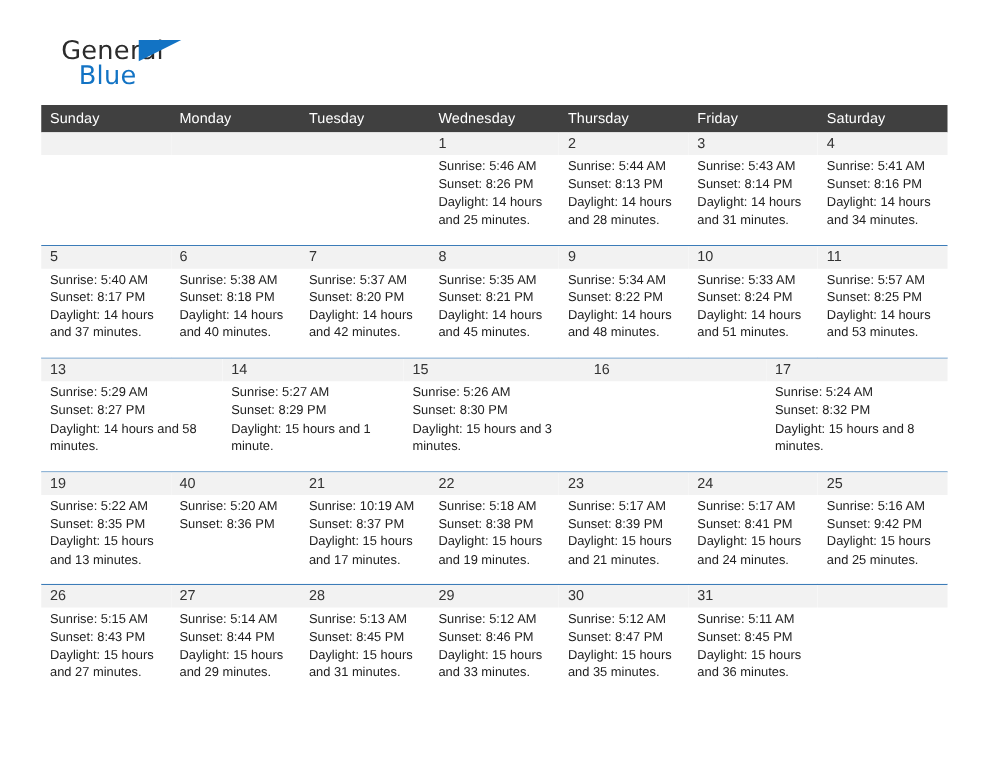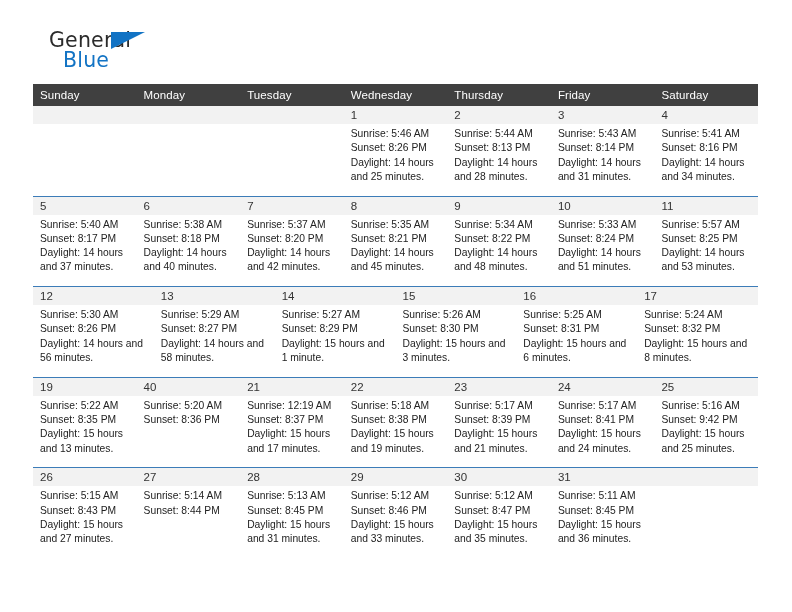--- a/index.html
+++ b/index.html
@@ -274,28 +274,20 @@
             <div class="day-num">11</div>
             <div class="day-info">
               <div>Sunrise: 5:57 AM</div>
               <div>Sunset: 8:25 PM</div>
               <div class="daylight">Daylight: 14 hours and 53 minutes.</div>
             </div>
           </div>
         </div>
         <div class="week-row">
           <div class="day-cell">
-            <div class="day-num">12</div>
-            <div class="day-info">
-              <div>Sunrise: 5:30 AM</div>
-              <div>Sunset: 8:26 PM</div>
-              <div class="daylight">Daylight: 14 hours and 56 minutes.</div>
-            </div>
-          </div>
-          <div class="day-cell">
             <div class="day-num">13</div>
             <div class="day-info">
               <div>Sunrise: 5:29 AM</div>
               <div>Sunset: 8:27 PM</div>
               <div class="daylight">Daylight: 14 hours and 58 minutes.</div>
             </div>
           </div>
           <div class="day-cell">
             <div class="day-num">14</div>
             <div class="day-info">
@@ -307,25 +299,20 @@
           <div class="day-cell">
             <div class="day-num">15</div>
             <div class="day-info">
               <div>Sunrise: 5:26 AM</div>
               <div>Sunset: 8:30 PM</div>
               <div class="daylight">Daylight: 15 hours and 3 minutes.</div>
             </div>
           </div>
           <div class="day-cell">
             <div class="day-num">16</div>
-            <div class="day-info">
-              <div>Sunrise: 5:25 AM</div>
-              <div>Sunset: 8:31 PM</div>
-              <div class="daylight">Daylight: 15 hours and 6 minutes.</div>
-            </div>
           </div>
           <div class="day-cell">
             <div class="day-num">17</div>
             <div class="day-info">
               <div>Sunrise: 5:24 AM</div>
               <div>Sunset: 8:32 PM</div>
               <div class="daylight">Daylight: 15 hours and 8 minutes.</div>
             </div>
           </div>
         </div>
@@ -341,21 +328,21 @@
           <div class="day-cell">
             <div class="day-num">40</div>
             <div class="day-info">
               <div>Sunrise: 5:20 AM</div>
               <div>Sunset: 8:36 PM</div>
             </div>
           </div>
           <div class="day-cell">
             <div class="day-num">21</div>
             <div class="day-info">
-              <div>Sunrise: 12:19 AM</div>
+              <div>Sunrise: 10:19 AM</div>
               <div>Sunset: 8:37 PM</div>
               <div class="daylight">Daylight: 15 hours and 17 minutes.</div>
             </div>
           </div>
           <div class="day-cell">
             <div class="day-num">22</div>
             <div class="day-info">
               <div>Sunrise: 5:18 AM</div>
               <div>Sunset: 8:38 PM</div>
               <div class="daylight">Daylight: 15 hours and 19 minutes.</div>
@@ -393,20 +380,21 @@
               <div>Sunrise: 5:15 AM</div>
               <div>Sunset: 8:43 PM</div>
               <div class="daylight">Daylight: 15 hours and 27 minutes.</div>
             </div>
           </div>
           <div class="day-cell">
             <div class="day-num">27</div>
             <div class="day-info">
               <div>Sunrise: 5:14 AM</div>
               <div>Sunset: 8:44 PM</div>
+              <div class="daylight">Daylight: 15 hours and 29 minutes.</div>
             </div>
           </div>
           <div class="day-cell">
             <div class="day-num">28</div>
             <div class="day-info">
               <div>Sunrise: 5:13 AM</div>
               <div>Sunset: 8:45 PM</div>
               <div class="daylight">Daylight: 15 hours and 31 minutes.</div>
             </div>
           </div>

